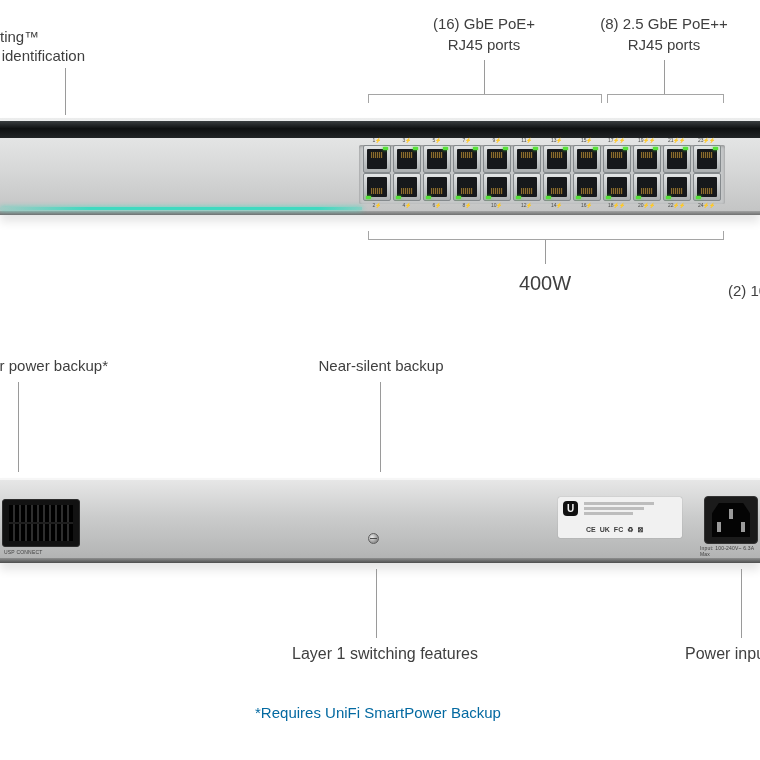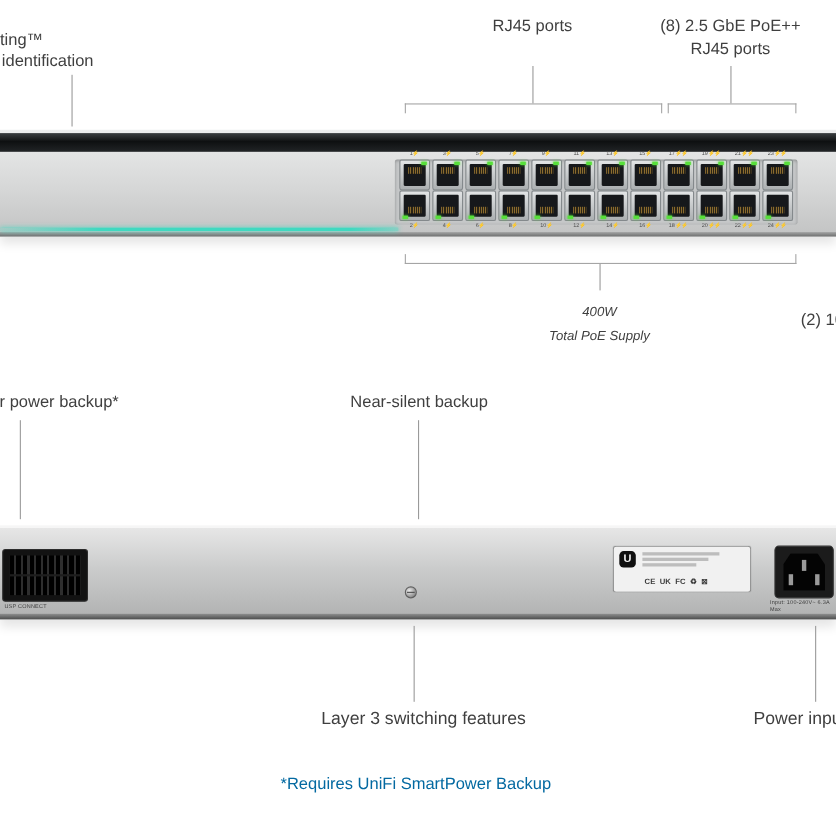--- a/index.html
+++ b/index.html
@@ -6,21 +6,21 @@
     --line:#9a9a9a; --text:#3f3f3f; --ether:#3fd9c0; --led:#57e03a;
   }
   html,body{margin:0;padding:0;}
   body{
     width:760px;height:760px;overflow:hidden;position:relative;background:#ffffff;
     font-family:"Liberation Sans", sans-serif;color:var(--text);
   }
   
   .lbl{position:absolute;font-size:15px;line-height:20px;color:var(--text);text-align:center;}
   .lbl span{display:block;}
-  .lbl.big{font-size:12px;line-height:22px;font-style:italic;}
+  .lbl.big{font-size:20px;line-height:22px;}
   .nowrap{white-space:nowrap;text-align:left;}
   .right{text-align:right;white-space:nowrap;}
   .stem{position:absolute;width:1px;background:var(--line);}
   .brk{position:absolute;border:1px solid #a5a5a5;}
   .brk.down{border-bottom:none;height:8px;}   
   .brk.up{border-top:none;height:8px;}        
   .footnote{position:absolute;font-size:15px;color:#0369a1;text-align:center;}
   
   .chassis{position:absolute;left:0;width:760px;}
   .front{top:118px;height:97px;background:linear-gradient(180deg,#eceded,#d6d7d7 55%,#c2c3c3);box-shadow:0 7px 9px rgba(0,0,0,.10);}
@@ -75,20 +75,21 @@
 </head>
 <body>
 
 <div class="lbl" style="left:-130px;top:27px;width:240px;line-height:19px;">
   <span>Etherlighting™</span>
   <span>for intuitive port identification</span>
 </div>
 <div class="stem" style="left:65px;top:68px;height:47px;"></div>
 
 <div class="lbl" style="left:334px;top:13px;width:300px;line-height:21px;">
+  <span>(16) GbE PoE+</span>
   <span>RJ45 ports</span>
 </div>
 <div class="stem" style="left:484px;top:60px;height:34px;"></div>
 <div class="brk down" style="left:368px;top:94px;width:232px;"></div>
 
 <div class="lbl" style="left:514px;top:13px;width:300px;line-height:21px;">
   <span>(8) 2.5 GbE PoE++</span>
   <span>RJ45 ports</span>
 </div>
 <div class="stem" style="left:664px;top:60px;height:34px;"></div>
@@ -220,21 +221,20 @@
         <span class="led lb"></span>
       </div>
       <span class="pnum">24⚡⚡</span>
     </div>
   </div>
 
 <div class="brk up" style="left:368px;top:231px;width:354px;"></div>
 <div class="stem" style="left:545px;top:240px;height:24px;"></div>
 <div class="lbl big" style="left:395px;top:272px;width:300px;">
   <span>400W</span>
-  <span>Total PoE Supply</span>
 </div>
 <div class="lbl nowrap" style="left:728px;top:281px;width:220px;">
   <span>(2) 10G SFP+ ports</span>
 </div>
 
 <div class="lbl right" style="left:-98px;top:356px;width:206px;">
   <span>for power backup*</span>
 </div>
 <div class="stem" style="left:18px;top:382px;height:90px;"></div>
 
@@ -265,21 +265,21 @@
       <span>⊠</span>
     </div>
   </div>
   <div class="inlet"></div>
   <div class="tinytext" style="left:700px;top:67px;width:58px;">Input: 100-240V~ 6.3A Max</div>
   <div class="bottomedge"></div>
 </div>
 
 <div class="stem" style="left:376px;top:569px;height:69px;"></div>
 <div class="lbl" style="left:235px;top:644px;width:300px;font-size:16px;">
-  <span>Layer 3 switching features</span>
+  <span>Layer 1 switching features</span>
 </div>
 
 <div class="stem" style="left:741px;top:569px;height:69px;"></div>
 <div class="lbl nowrap" style="left:685px;top:644px;width:150px;font-size:16px;">
   <span>Power input</span>
 </div>
 
 <div class="footnote" style="left:218px;top:704px;width:320px;">*Requires UniFi SmartPower Backup</div>
 
 </body></html>

